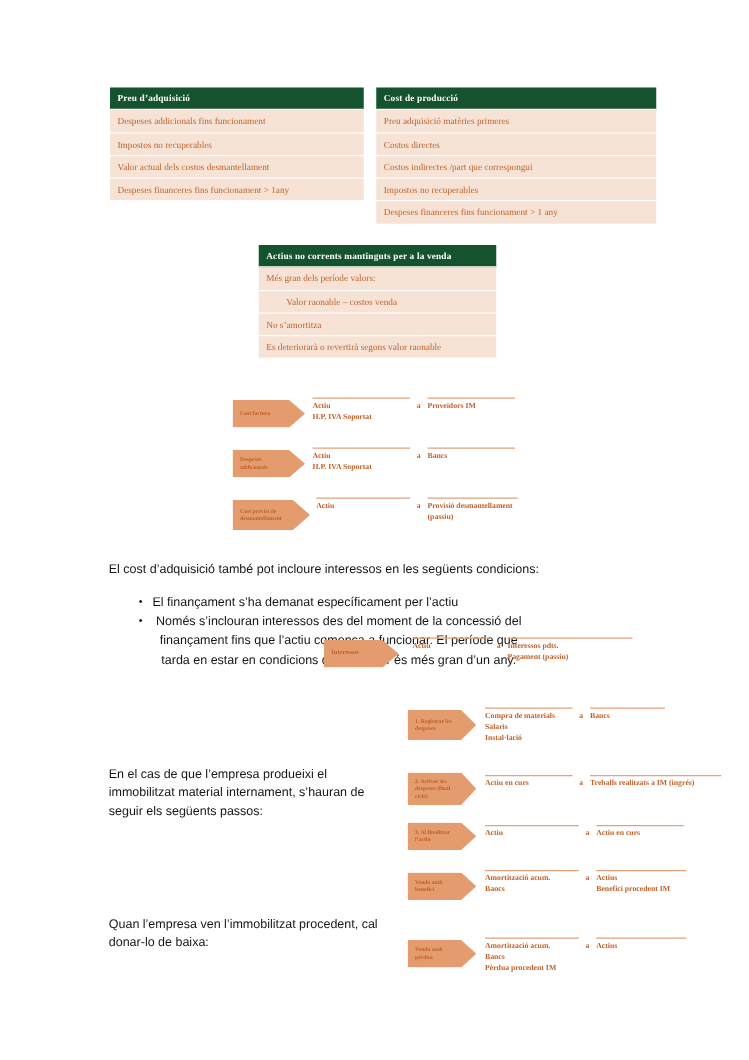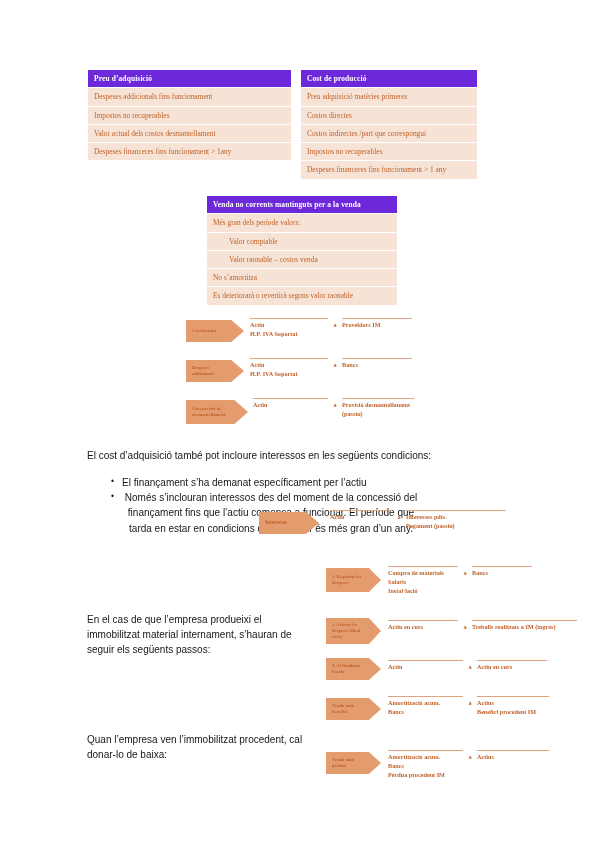--- a/index.html
+++ b/index.html
@@ -18,29 +18,29 @@
     font-family:"Liberation Serif",serif;
     color:#C0622A;
     font-size:7.4px;
     line-height:1.25;
     padding:4px 6px;
     background:#F6E3D6;
     border-bottom:1.2px solid #ffffff;
     vertical-align:middle;
   }
   .tbl td.hdr{
-    background:#6d28d9;
+    background:#14532d;
     color:#ffffff;
     font-weight:bold;
     letter-spacing:.15px;
   }
   .tbl td.ind{padding-left:22px;}
 
   #t-preu{left:88px;top:70px;width:203px;}
-  #t-cost{left:301px;top:70px;width:176px;}
+  #t-cost{left:301px;top:70px;width:224px;}
   #t-anc{left:207px;top:196px;width:190px;}
 
   
   .jblock{position:absolute;}
   .arrow{
     position:absolute;
     background:#E49B6E;
     color:#C0622A;
     font-family:"Liberation Serif",serif;
     font-weight:bold;
@@ -134,27 +134,24 @@
     </tr>
     <tr>
       <td>Despeses financeres fins funcionament &gt; 1 any</td>
     </tr>
   </tbody>
     </table>
 
   <table class="tbl" id="t-anc">
     <tbody>
         <tr>
-      <td class="hdr">Venda no corrents mantinguts per a la venda</td>
+      <td class="hdr">Actius no corrents mantinguts per a la venda</td>
     </tr>
     <tr>
       <td>Més gran dels període valors:</td>
-    </tr>
-    <tr>
-      <td class="ind">Valor comptable</td>
     </tr>
     <tr>
       <td class="ind">Valor raonable – costos venda</td>
     </tr>
     <tr>
       <td>No s’amortitza</td>
     </tr>
     <tr>
       <td>Es deteriorarà o revertirà segons valor raonable</td>
     </tr>

